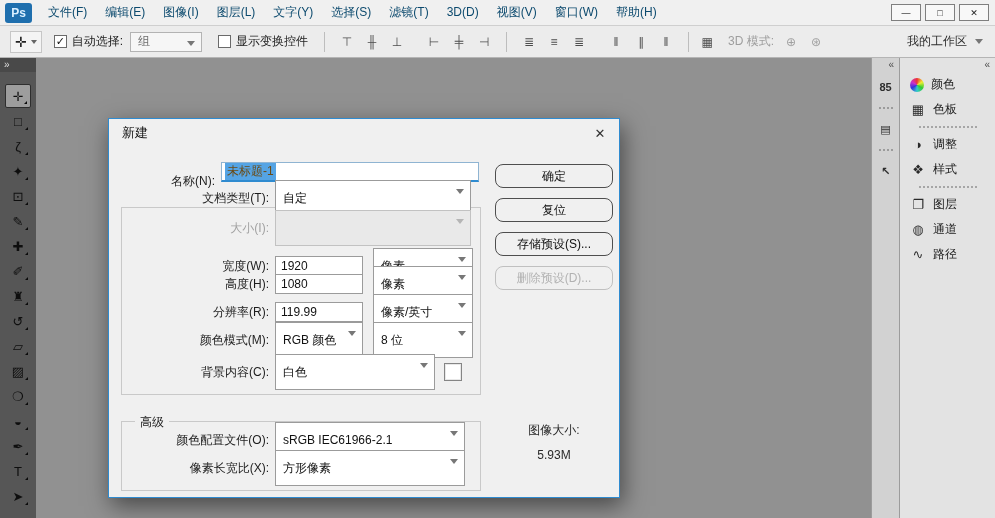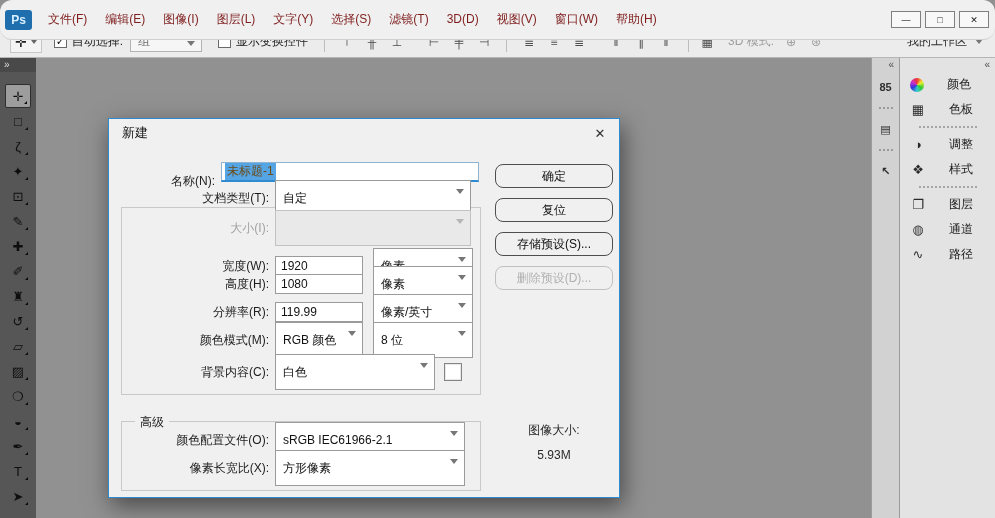--- a/index.html
+++ b/index.html
@@ -3,27 +3,27 @@
 <meta charset="utf-8">
 <style>
   * { margin:0; padding:0; box-sizing:border-box; }
   html,body { background:#6e6e6e; }
   .app {
     position:relative; width:995px; height:518px; overflow:hidden;
     background:#909090; color:#1a1a1a;
     font-family:"Liberation Sans","DejaVu Sans",sans-serif; font-size:12px;
   }
   
-  .menubar { position:absolute; top:0; left:0; right:0; height:40px; background:#f0f0f0;
-    border-bottom:1px solid #cfcfcf; display:flex; align-items:center; z-index:5;border-radius:12px; }
+  .menubar { position:absolute; top:0; left:0; right:0; height:26px; background:#f0f0f0;
+    border-bottom:1px solid #cfcfcf; display:flex; align-items:center; z-index:5; }
   .logo { width:27px; height:20px; margin:0 7px 0 5px; border-radius:3px;
     background:var(--logo-bg,#1f6fae); color:#d9efff; font-weight:bold; font-size:12px;
     display:flex; align-items:center; justify-content:center; }
   .menus { display:flex; }
-  .menu-item { padding:0 9px; line-height:25px; color:#7f1d1d; cursor:default; }
+  .menu-item { padding:0 9px; line-height:25px; color:#0c4a6e; cursor:default; }
   .win-controls { margin-left:auto; display:flex; gap:4px; padding-right:6px; }
   .win-btn { width:30px; height:17px; border:1px solid #7f7f7f; background:#f8f8f8;
     display:flex; align-items:center; justify-content:center; font-size:9px; color:#222; }
   
   .optionsbar { position:absolute; top:26px; left:0; right:0; height:32px; background:#ececec;
     border-bottom:1px solid #b5b5b5; display:flex; align-items:center; z-index:4; }
   .ob-tool { margin:0 10px 0 10px; display:flex; align-items:center; gap:4px;
     font-size:14px; color:#222; padding:2px 4px; border:1px solid #c6c6c6; background:#f4f4f4; }
   .caret-down { width:0; height:0; border-left:3px solid transparent; border-right:3px solid transparent; border-top:4px solid #666; }
   .checkbox { width:13px; height:13px; border:1px solid #6a6a6a; background:#fff;
@@ -59,21 +59,21 @@
   .panel-strip { position:absolute; top:58px; bottom:0; right:96px; width:28px; background:#d2d2d2;
     border-left:1px solid #9c9c9c; display:flex; flex-direction:column; align-items:center; }
   .ps-header,.dock-header { align-self:stretch; height:14px; text-align:right; padding-right:5px;
     font-size:10px; color:#4f4f4f; line-height:14px; cursor:pointer; }
   .dotted { width:14px; border-top:2px dotted #9b9b9b; margin:5px 0; }
   .strip-icon { width:22px; height:22px; margin:4px 0; display:flex; align-items:center; justify-content:center;
     color:#2e2e2e; font-size:11px; font-weight:bold; cursor:pointer; }
   .dock { position:absolute; top:58px; bottom:0; right:0; width:96px; background:#e3e3e3;
     border-left:1px solid #9c9c9c; }
   .dock-divider { margin:4px auto 4px auto; width:58px; border-top:2px dotted #a6a6a6; }
-  .prow { height:25px; display:flex; align-items:center; padding-left:10px; gap:23px; cursor:pointer; }
+  .prow { height:25px; display:flex; align-items:center; padding-left:10px; gap:7px; cursor:pointer; }
   .p-icon { width:16px; height:16px; display:flex; align-items:center; justify-content:center;
     font-size:13px; color:#2a2a2a; }
   .p-icon.color-wheel { width:14px; height:14px; border-radius:50%;
     background:conic-gradient(#e33,#ee3,#3c3,#3cc,#33d,#c3c,#e33); }
   .p-label { color:#1d1d1d; }
   
   .dialog { position:absolute; left:108px; top:118px; width:512px; height:380px; background:#f0f0f0;
     border:1px solid var(--accent,#2f8bd0); box-shadow:3px 8px 22px rgba(0,0,0,.5); z-index:10; }
   .dlg-title { position:absolute; top:0; left:0; height:28px; display:flex; align-items:center;
     padding:0 13px; font-size:13px; color:#0f0f0f; }

